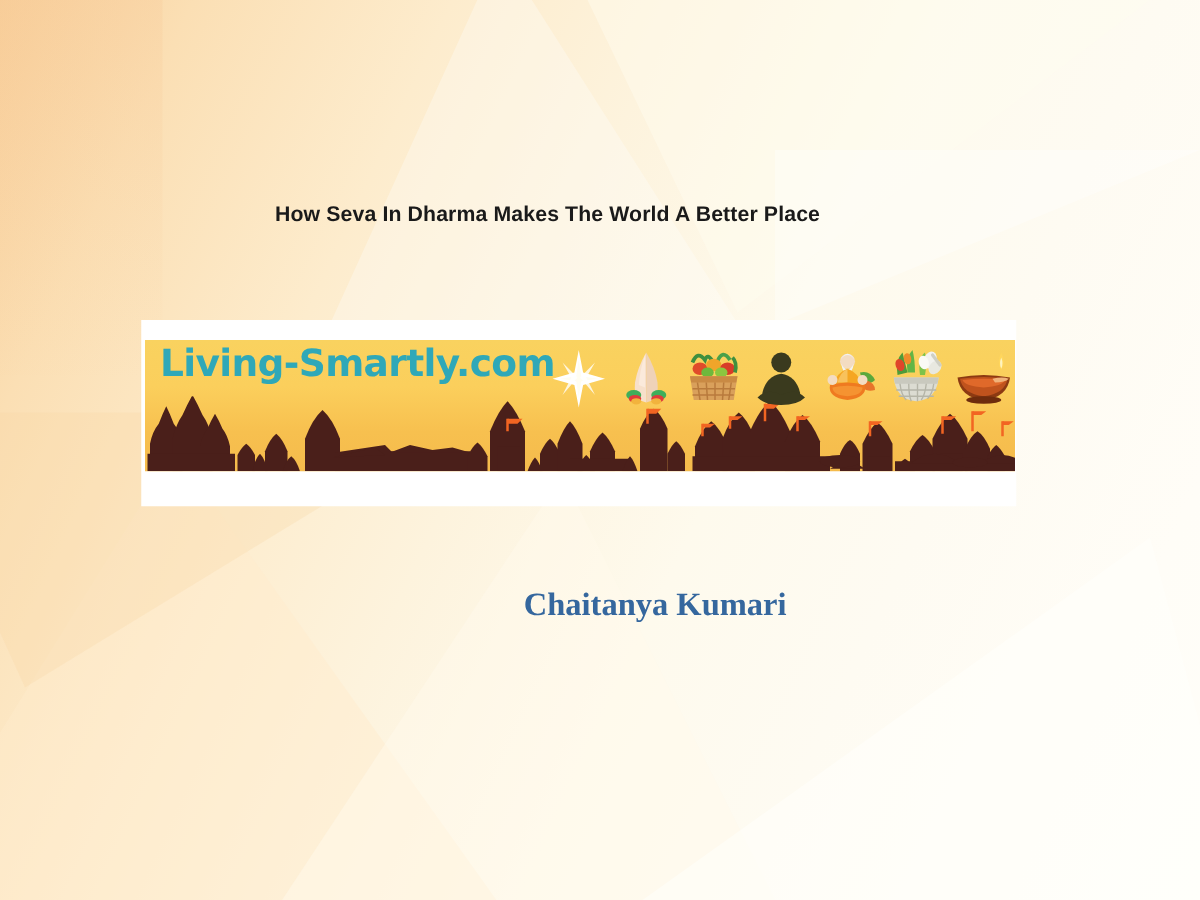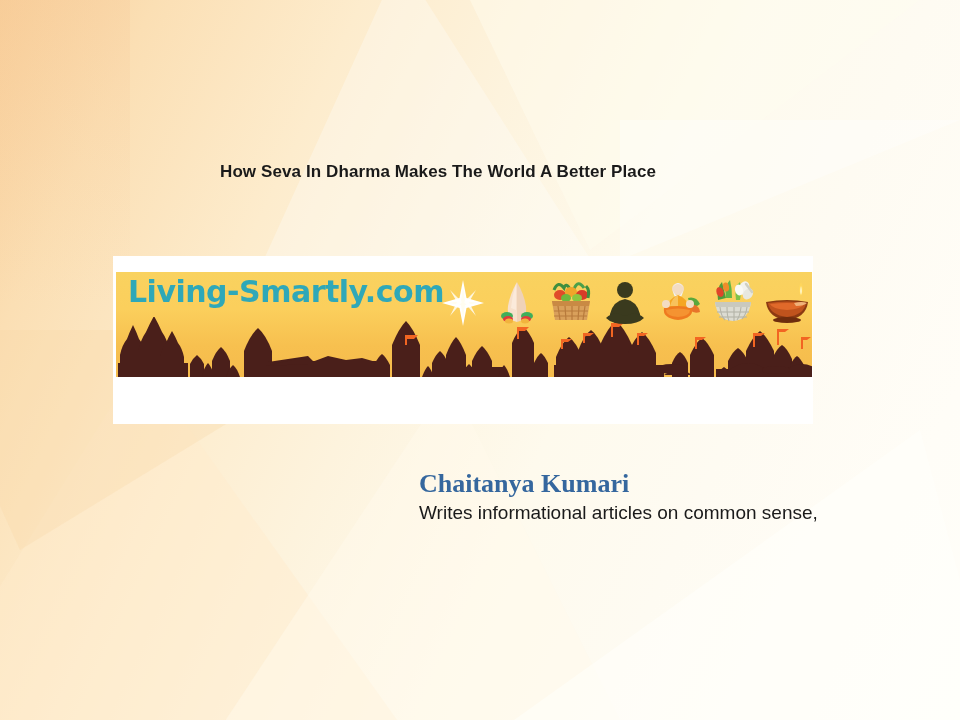--- a/index.html
+++ b/index.html
@@ -103,21 +103,21 @@
     z-index: 6;
     margin-left: 44px;
   }
 
   
   #banner-card {
     position: absolute;
     left: 113px;
     top: 256px;
     width: 700px;
-    height: 168px;
+    height: 149px;
     background: #ffffff;
     z-index: 6;
   }
   #banner-image {
     position: absolute;
     left: 3px;
     top: 16px;
     width: 696px;
     height: 105px;
     overflow: hidden;
@@ -387,17 +387,16 @@
           <ellipse cx="27" cy="44" rx="14" ry="3" fill="#6e2c0d"></ellipse>
         </svg>
 
       </div>
     </div>
   </div>
 
   <div id="author-block">
     <div id="author-name">Chaitanya Kumari</div>
     <div id="bio-lines">
-        <div class="bio-line"><span>Writes informational articles on common sense,</span></div>
       </div>
   </div>
 
 </div>
 
 </body></html>

